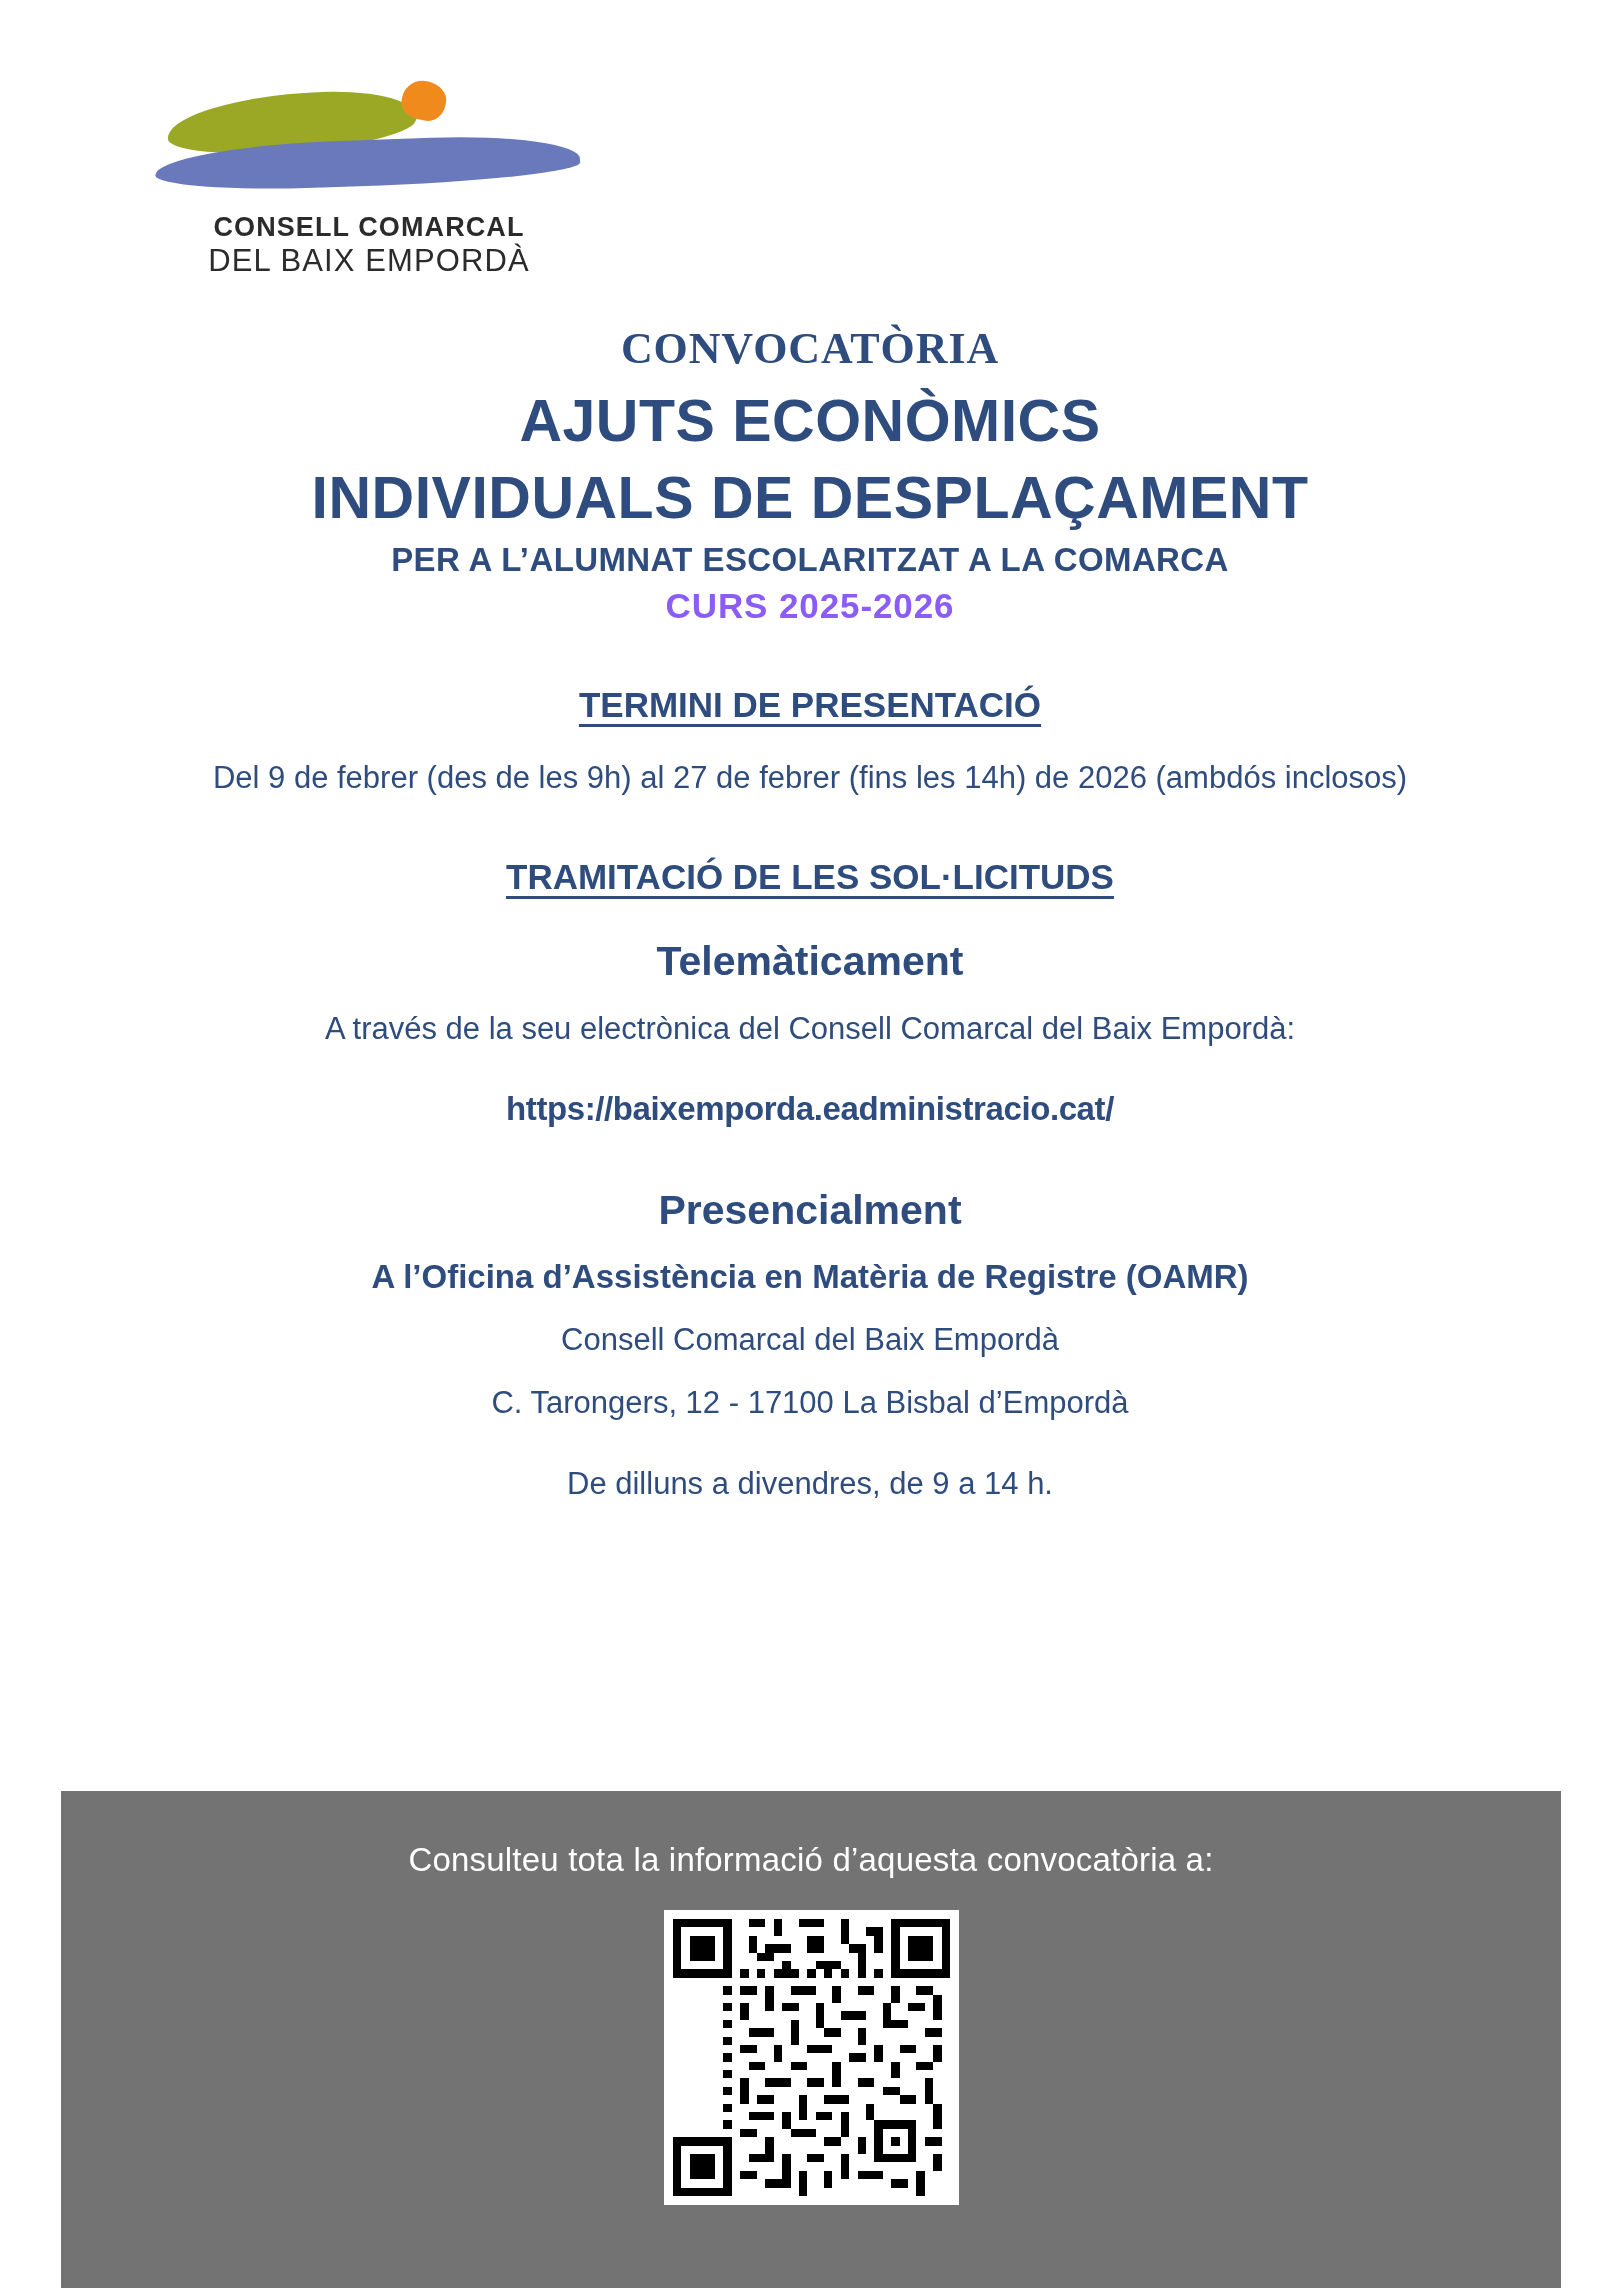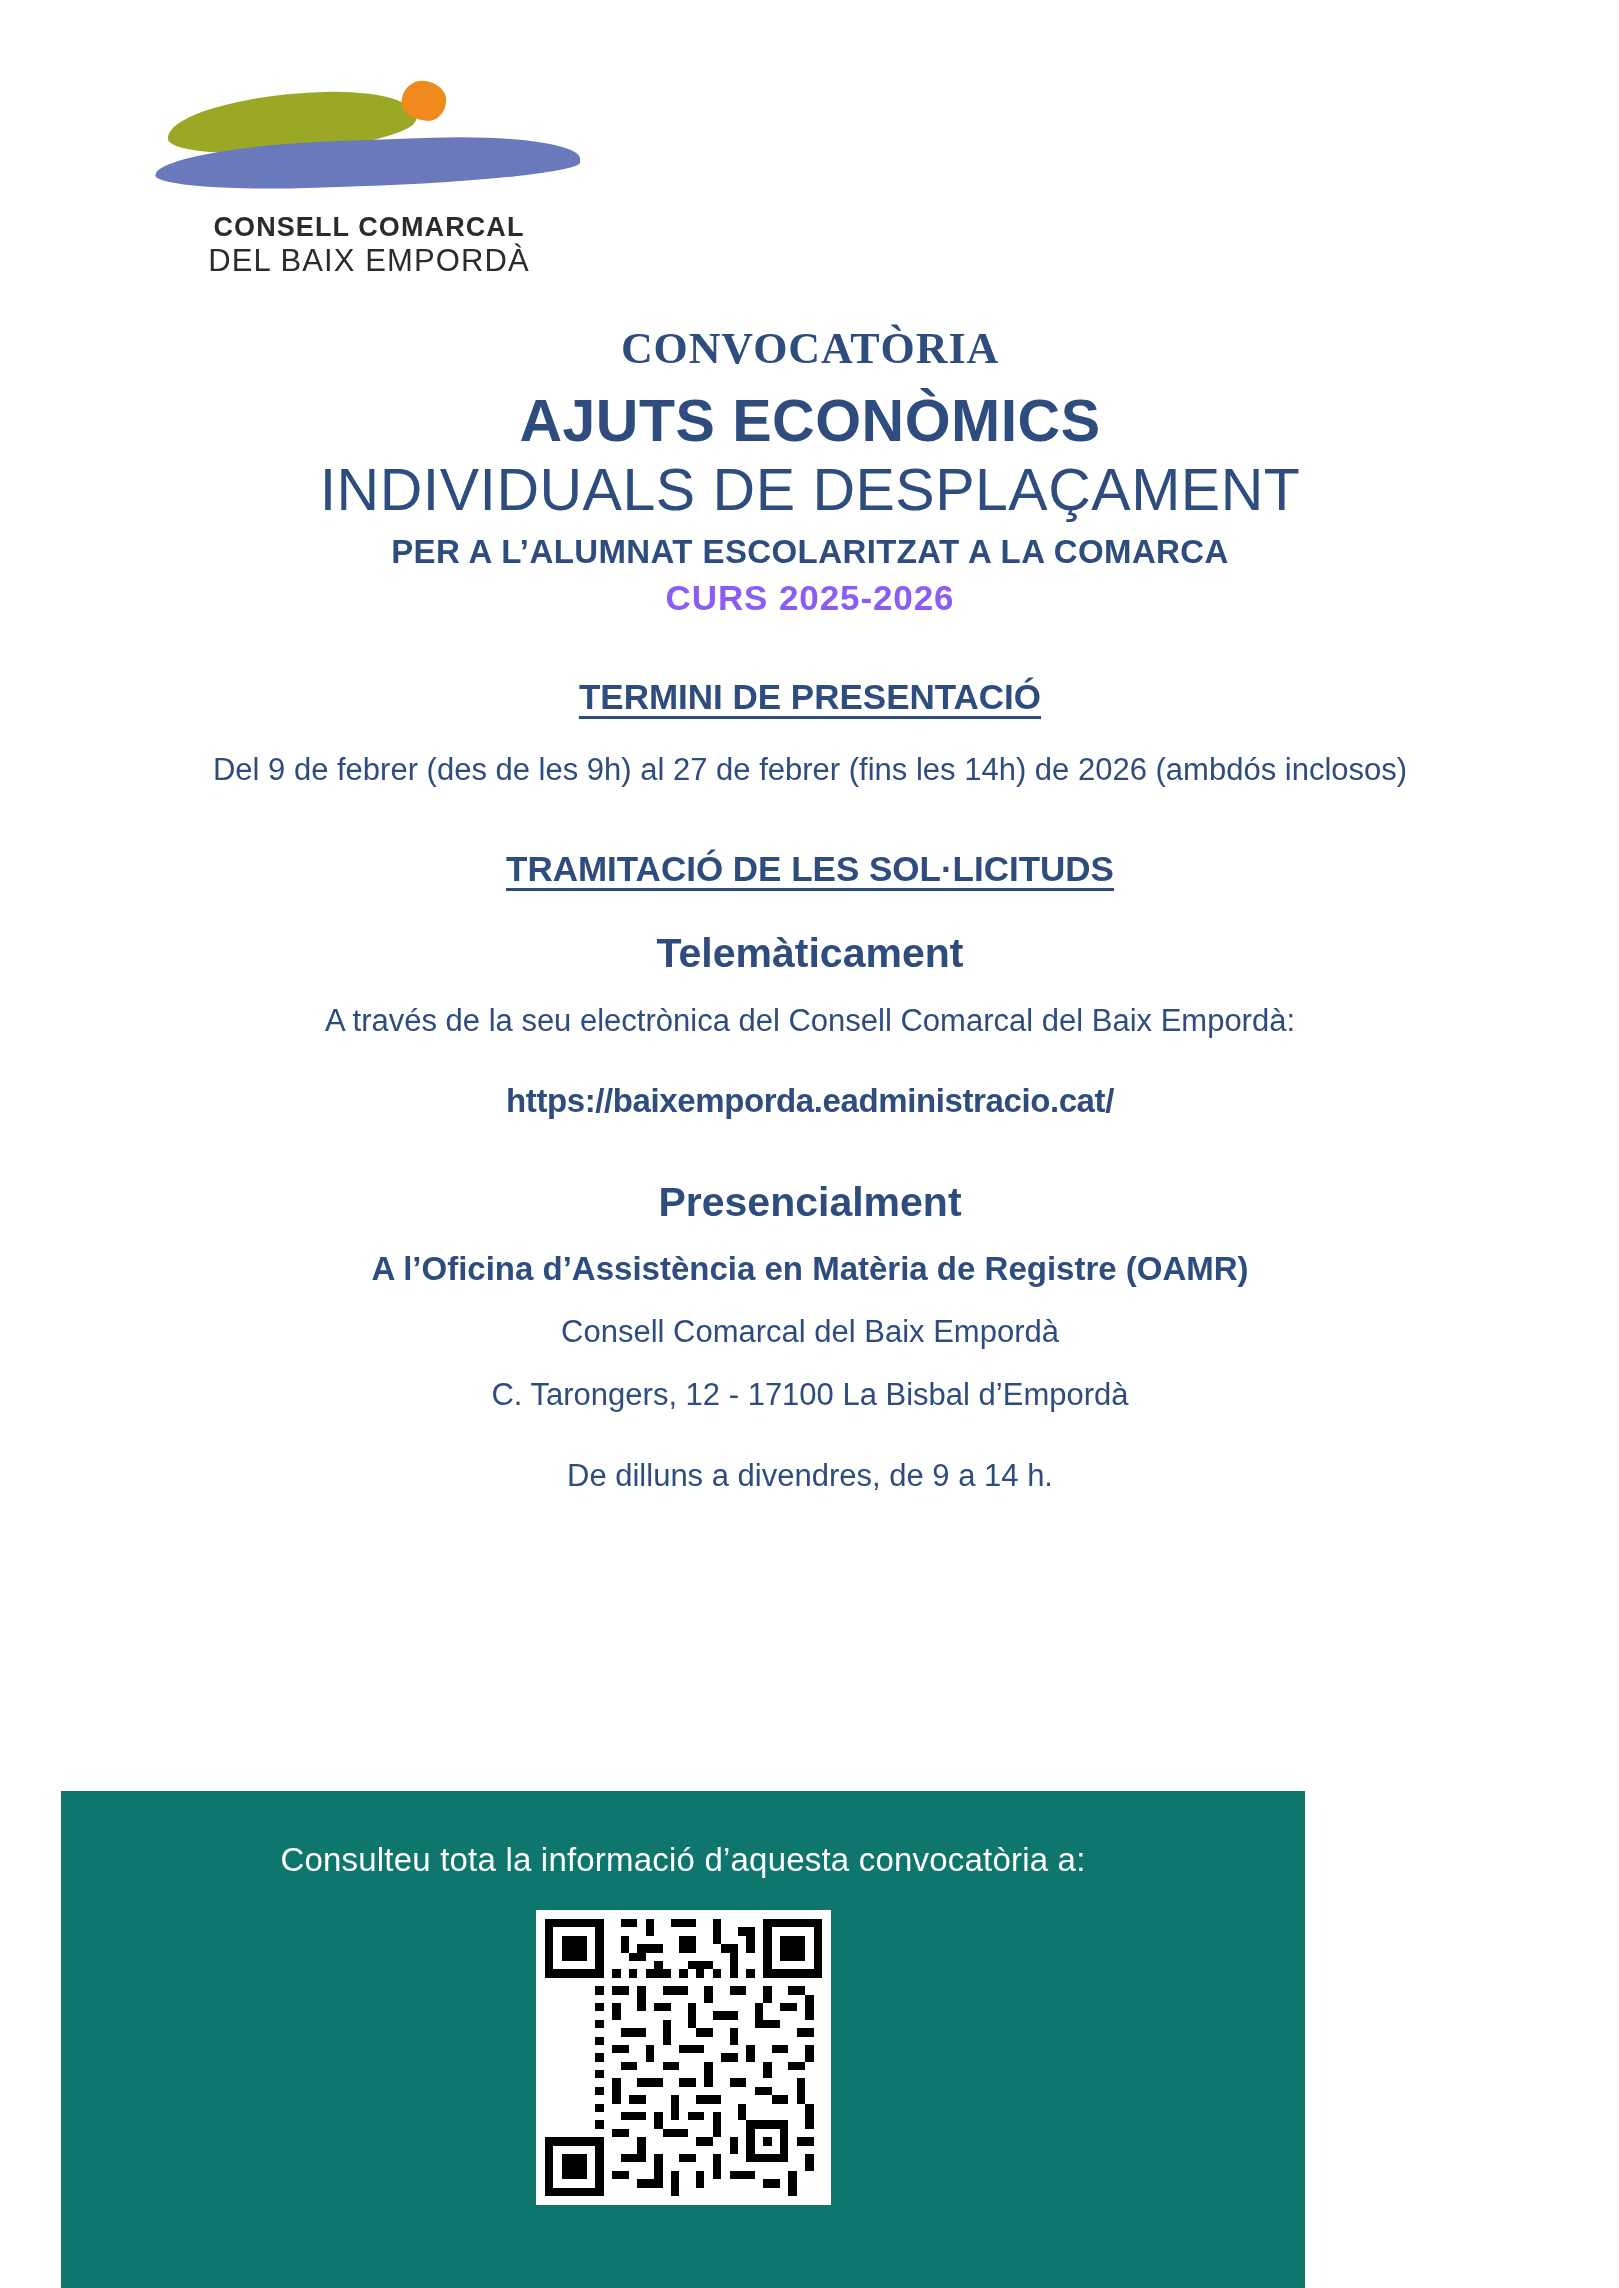--- a/index.html
+++ b/index.html
@@ -139,23 +139,23 @@
   }
   .t-main1 {
     font-size: 59px;
     font-weight: bold;
     color: #2e4c7e;
     margin-top: 13px;
     letter-spacing: 0.5px;
   }
   .t-main2 {
     font-size: 59px;
-    font-weight: normal;
-    color: #2e4c7e;
-    margin-top: 1px;
+    font-weight: bold;
+    color: #2e4c7e;
+    margin-top: 9px;
     letter-spacing: 0.5px;
   }
   .t-sub1 {
     font-size: 33px;
     font-weight: bold;
     color: #2e4c7e;
     margin-top: 9.2px;
     letter-spacing: 0.4px;
   }
   .t-sub2 {
@@ -204,23 +204,23 @@
   }
   .mt-26 { margin-top: 24px; }
   .mt-44 { margin-top: 41px; }
   .mt-64 { margin-top: 59px; }
 
   
   .footer-band {
     position: absolute;
     left: 61px;
     bottom: 0;
-    width: 1244px;
+    width: 1500px;
     height: 498px;
-    background: #0f766e;
+    background: #737373;
     box-sizing: border-box;
     display: flex;
     flex-direction: column;
     align-items: center;
   }
   .footer-text {
     color: #ffffff;
     font-size: 33px;
     margin-top: 50px;
     letter-spacing: 0.2px;

